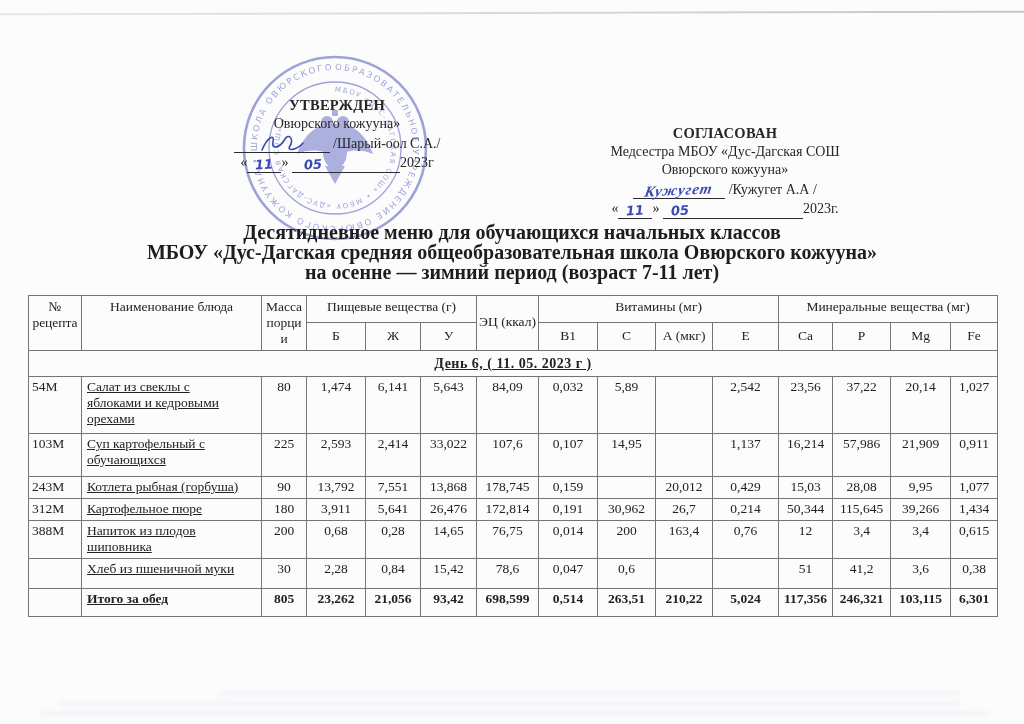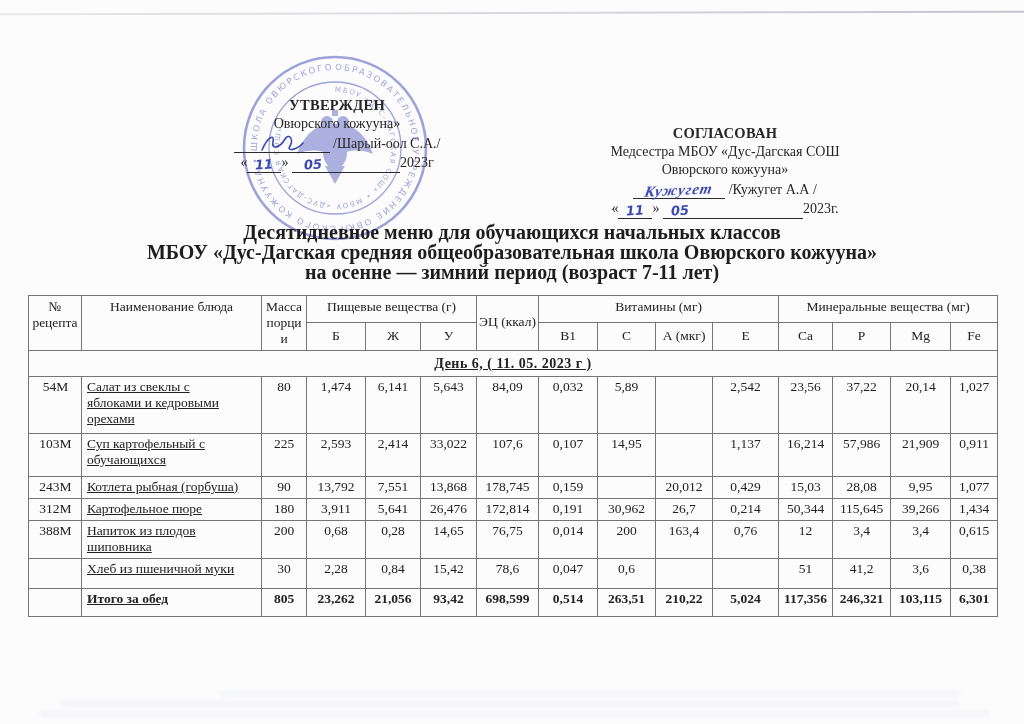--- a/index.html
+++ b/index.html
@@ -43,21 +43,21 @@
   .menu-table{ position:absolute; left:28px; top:295px; width:969px;
                border-collapse:collapse; table-layout:fixed; font-size:13.5px; color:#222; }
   .menu-table th, .menu-table td{ border:1px solid #757575; padding:2px 2px; overflow:hidden; }
   .menu-table th{ font-weight:normal; text-align:center; vertical-align:top; padding-top:3px; overflow-wrap:anywhere; }
   .menu-table thead tr:nth-child(1){ height:27px; }
   .menu-table thead tr:nth-child(2){ height:28px; }
   .menu-table th.vmid{ vertical-align:middle; padding-top:0; }
   .day-row td{ height:26px; text-align:center; font-weight:bold; vertical-align:middle;
                text-decoration:underline; font-size:14px; letter-spacing:.5px; }
   .rows td{ vertical-align:top; }
-  .rows .c-recipe{ text-align:center; padding-left:3px; }
+  .rows .c-recipe{ text-align:left; padding-left:3px; }
   .rows .c-name{ text-align:left; padding-left:5px; padding-right:14px;text-decoration:underline; }
   .rows .c-num{ text-align:center; }
   .rows tr:nth-child(1){ height:57px; }
   .rows tr:nth-child(2){ height:43px; }
   .rows tr:nth-child(3){ height:22px; }
   .rows tr:nth-child(4){ height:22px; }
   .rows tr:nth-child(5){ height:38px; }
   .rows tr:nth-child(6){ height:30px; }
   .rows tr:nth-child(7){ height:28px; }
   .rows tr.total td{ font-weight:bold; }

